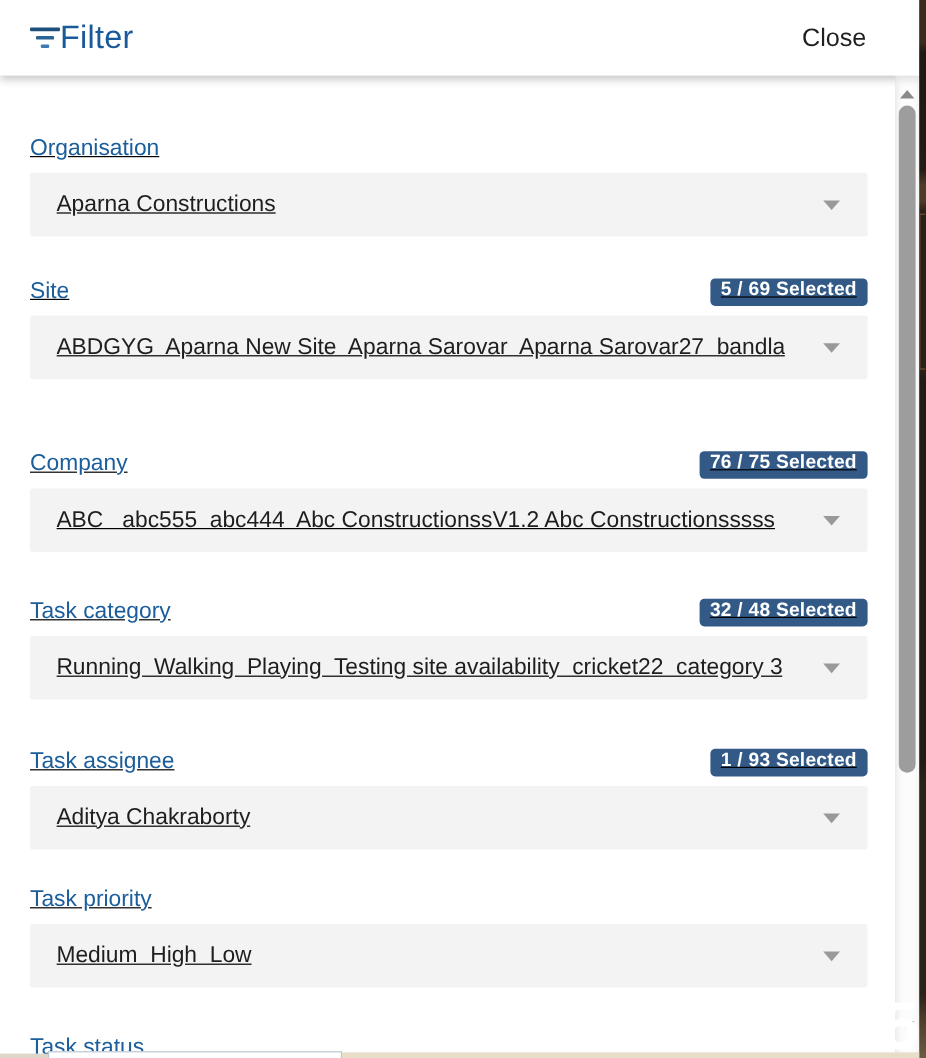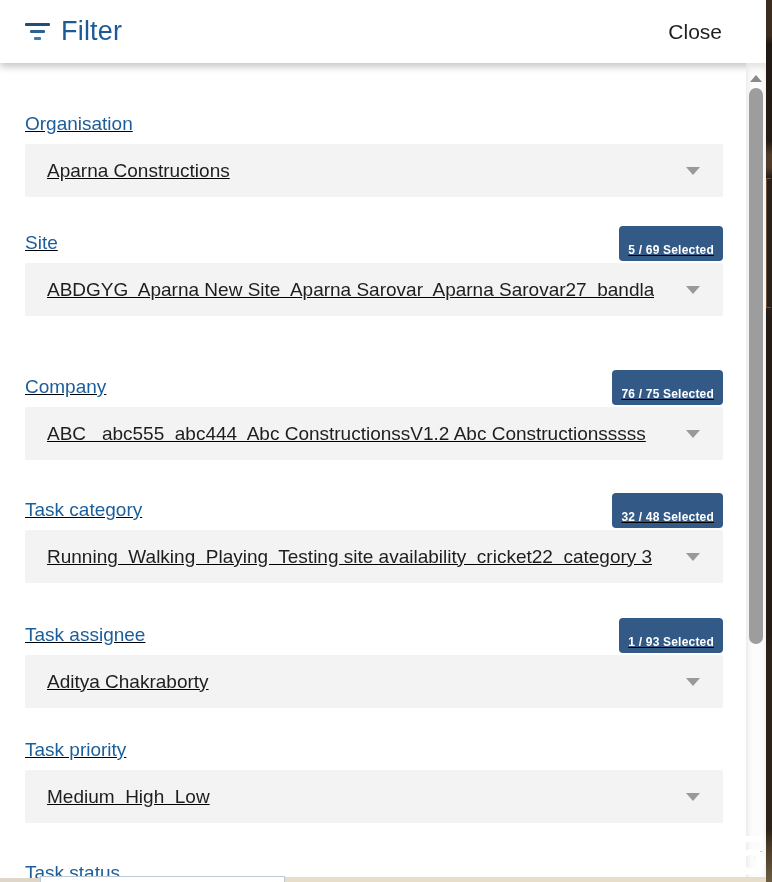--- a/index.html
+++ b/index.html
@@ -23,21 +23,21 @@
   
   .modal-header {
     position: absolute; left: 0; top: 0;
     width: 766px; height: 63px;
     background: #ffffff;
     box-shadow: 0 4px 7px rgba(0,0,0,0.22);
     display: flex; align-items: center;
     padding: 0 24px;
     z-index: 5;
   }
-  .header-title-wrap { display: flex; align-items: center; gap: 11px; }
+  .header-title-wrap { display: flex; align-items: center; }
   .filter-icon { display: inline-flex; flex-direction: column; align-items: center; gap: 4px; width: 26px; }
   .filter-icon i { display: block; height: 3px; border-radius: 1px; background: #2a6496; }
   .filter-icon i:nth-child(1) { width: 25px; background: #1d4f7c; }
   .filter-icon i:nth-child(2) { width: 15px; background: #2a6496; }
   .filter-icon i:nth-child(3) { width: 7px;  background: #3d7ab0; }
   .header-title {
     color: #1b5a9a; font-size: 27px; font-weight: 500; letter-spacing: 0.2px;
   }
   .close-button {
     margin-left: auto;
@@ -65,22 +65,22 @@
   .filter-section.s6 { margin-top: 30px; }
   .filter-section.s7 { margin-top: 38px; }
 
   .label-row {
     display: flex; align-items: center; justify-content: space-between;
     height: 24px; margin-bottom: 8px;
   }
   .section-label { color: #1b5e9b; font-size: 19px; line-height: 22px; }
   .badge {
     background: #335a87; color: #ffffff;
-    font-size: 12px; font-weight: bold;
-    padding: 17px 9px 4px 9px; border-radius: 4px;
+    font-size: 16px; font-weight: bold;
+    padding: 1px 9px 4px 9px; border-radius: 4px;
     letter-spacing: 0.2px; white-space: pre;
   }
 
   .select-field {
     position: relative;
     width: 698px; height: 53px;
     background: #f3f3f3; border-radius: 2px;
     display: flex; align-items: center;
     padding-left: 22px; padding-right: 40px;
     cursor: pointer;

